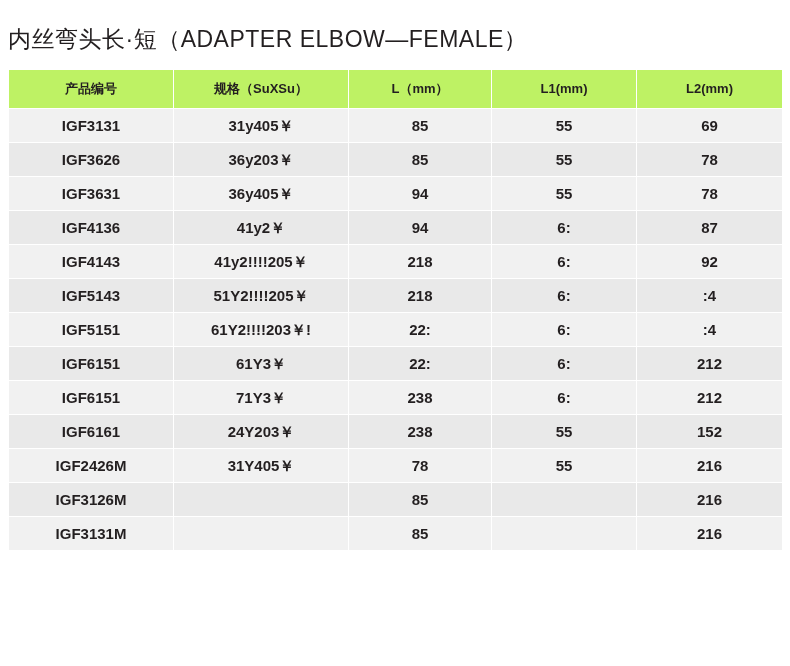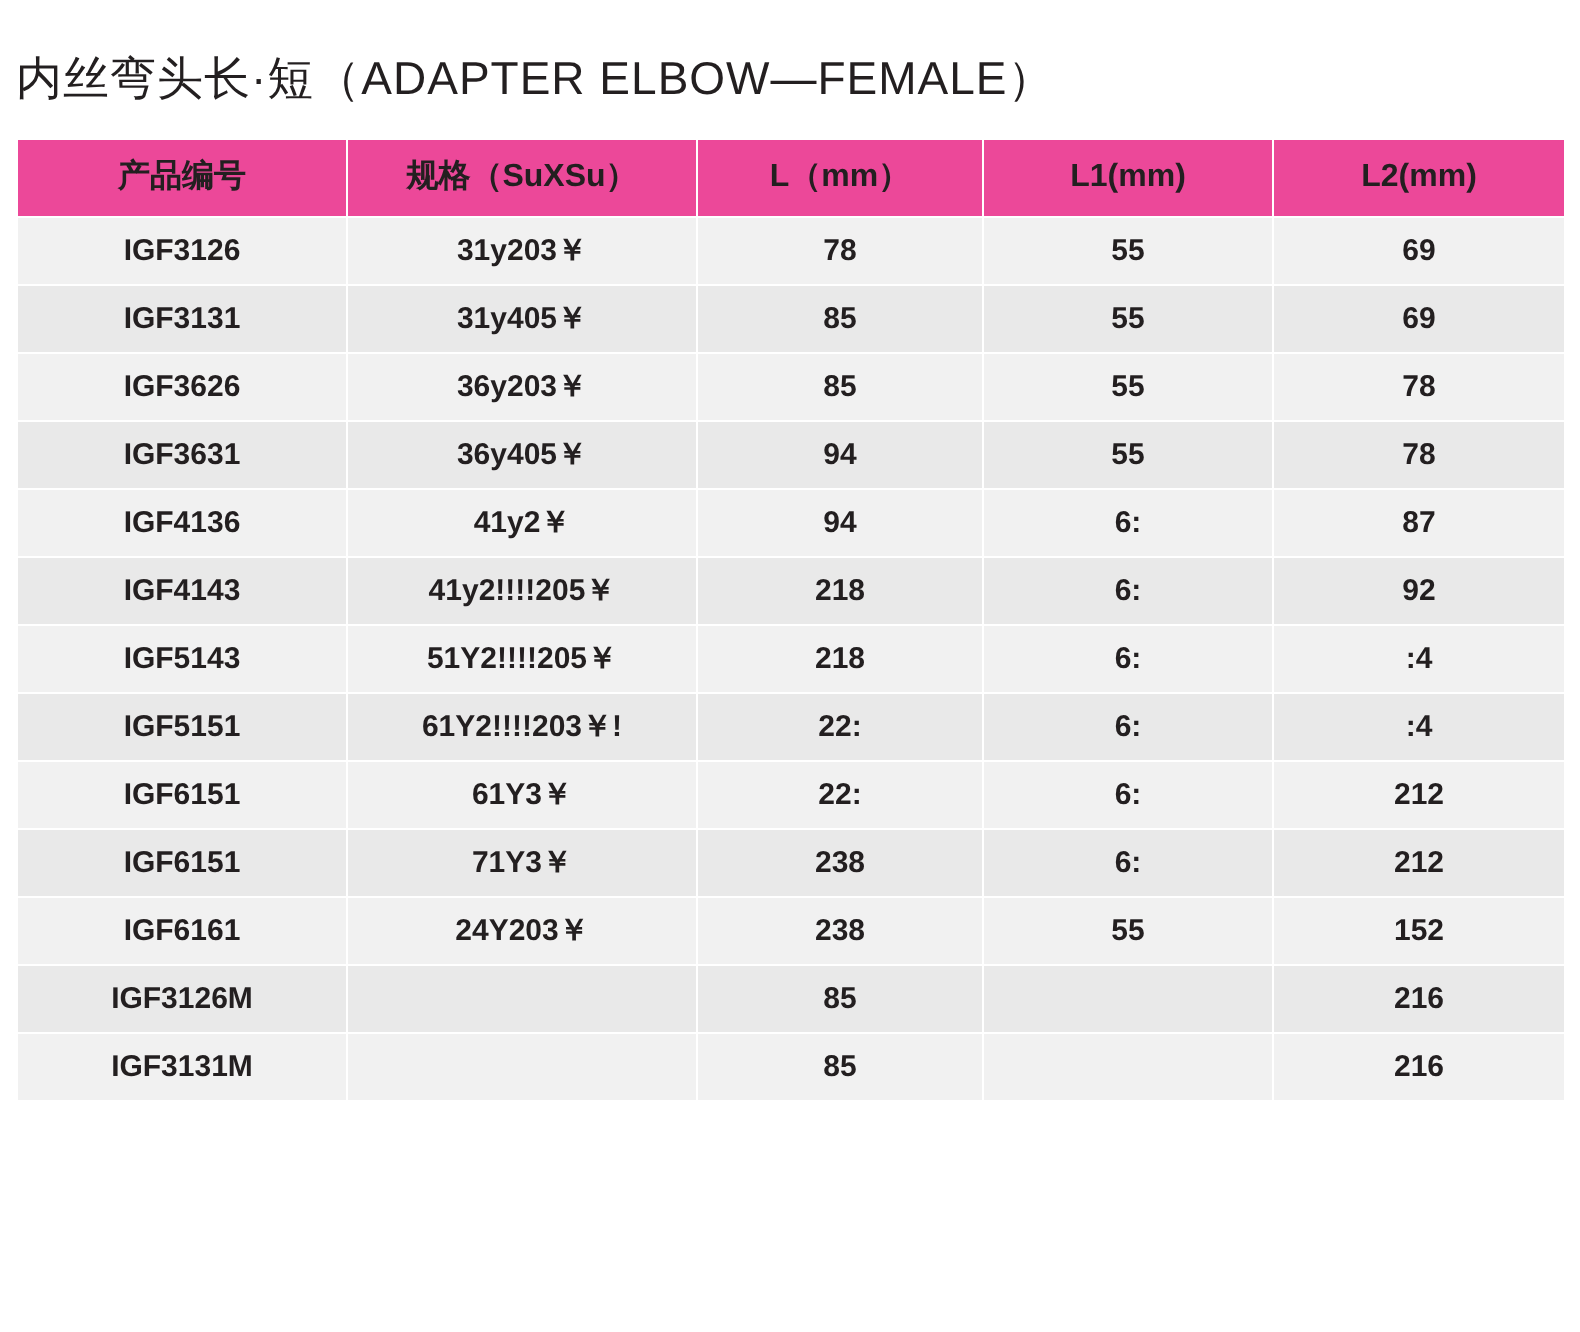--- a/index.html
+++ b/index.html
@@ -41,22 +41,22 @@
     font-size: 15px;
     font-weight: bold;
     color: #231f20;
     height: 33px;
     padding: 0;
     line-height: 33px;
     white-space: nowrap;
     overflow: hidden;
   }
   table.spec thead th {
-    background: #ec4899;
-    font-size: 16px;
+    background: #bef264;
+    font-size: 13px;
     height: 38px;
     line-height: 38px;
     font-weight: bold;
   }
   table.spec tbody td {
     background: #f1f1f1;
   }
   table.spec tbody tr:nth-child(even) td {
     background: #e9e9e9;
   }
@@ -85,27 +85,20 @@
     <thead>
       <tr>
         <th>产品编号</th>
         <th>规格（SuXSu）</th>
         <th>L（mm）</th>
         <th>L1(mm)</th>
         <th>L2(mm)</th>
       </tr>
     </thead>
     <tbody id="table-body">
-        <tr>
-          <td>IGF3126</td>
-          <td>31y203￥</td>
-          <td>78</td>
-          <td>55</td>
-          <td>69</td>
-        </tr>
         <tr>
           <td>IGF3131</td>
           <td>31y405￥</td>
           <td>85</td>
           <td>55</td>
           <td>69</td>
         </tr>
         <tr>
           <td>IGF3626</td>
           <td>36y203￥</td>
@@ -163,20 +156,27 @@
           <td>212</td>
         </tr>
         <tr>
           <td>IGF6161</td>
           <td>24Y203￥</td>
           <td>238</td>
           <td>55</td>
           <td>152</td>
         </tr>
         <tr>
+          <td>IGF2426M</td>
+          <td>31Y405￥</td>
+          <td>78</td>
+          <td>55</td>
+          <td>216</td>
+        </tr>
+        <tr>
           <td>IGF3126M</td>
           <td></td>
           <td>85</td>
           <td></td>
           <td>216</td>
         </tr>
         <tr>
           <td>IGF3131M</td>
           <td></td>
           <td>85</td>

